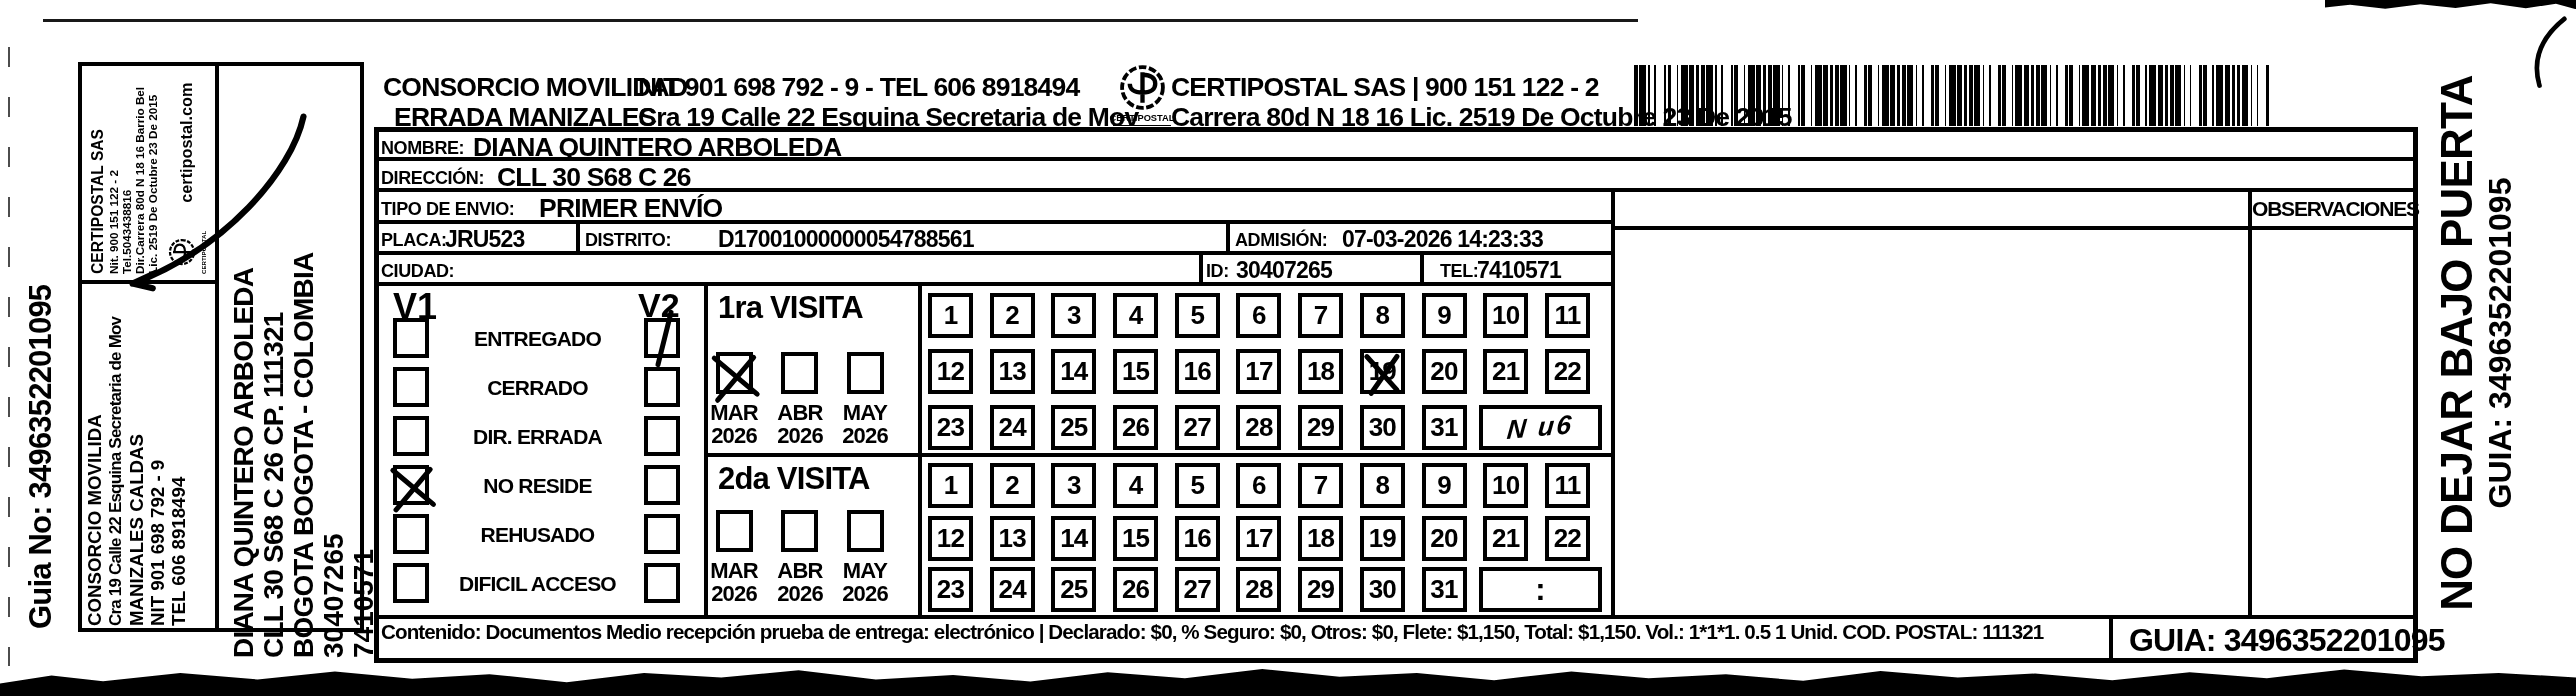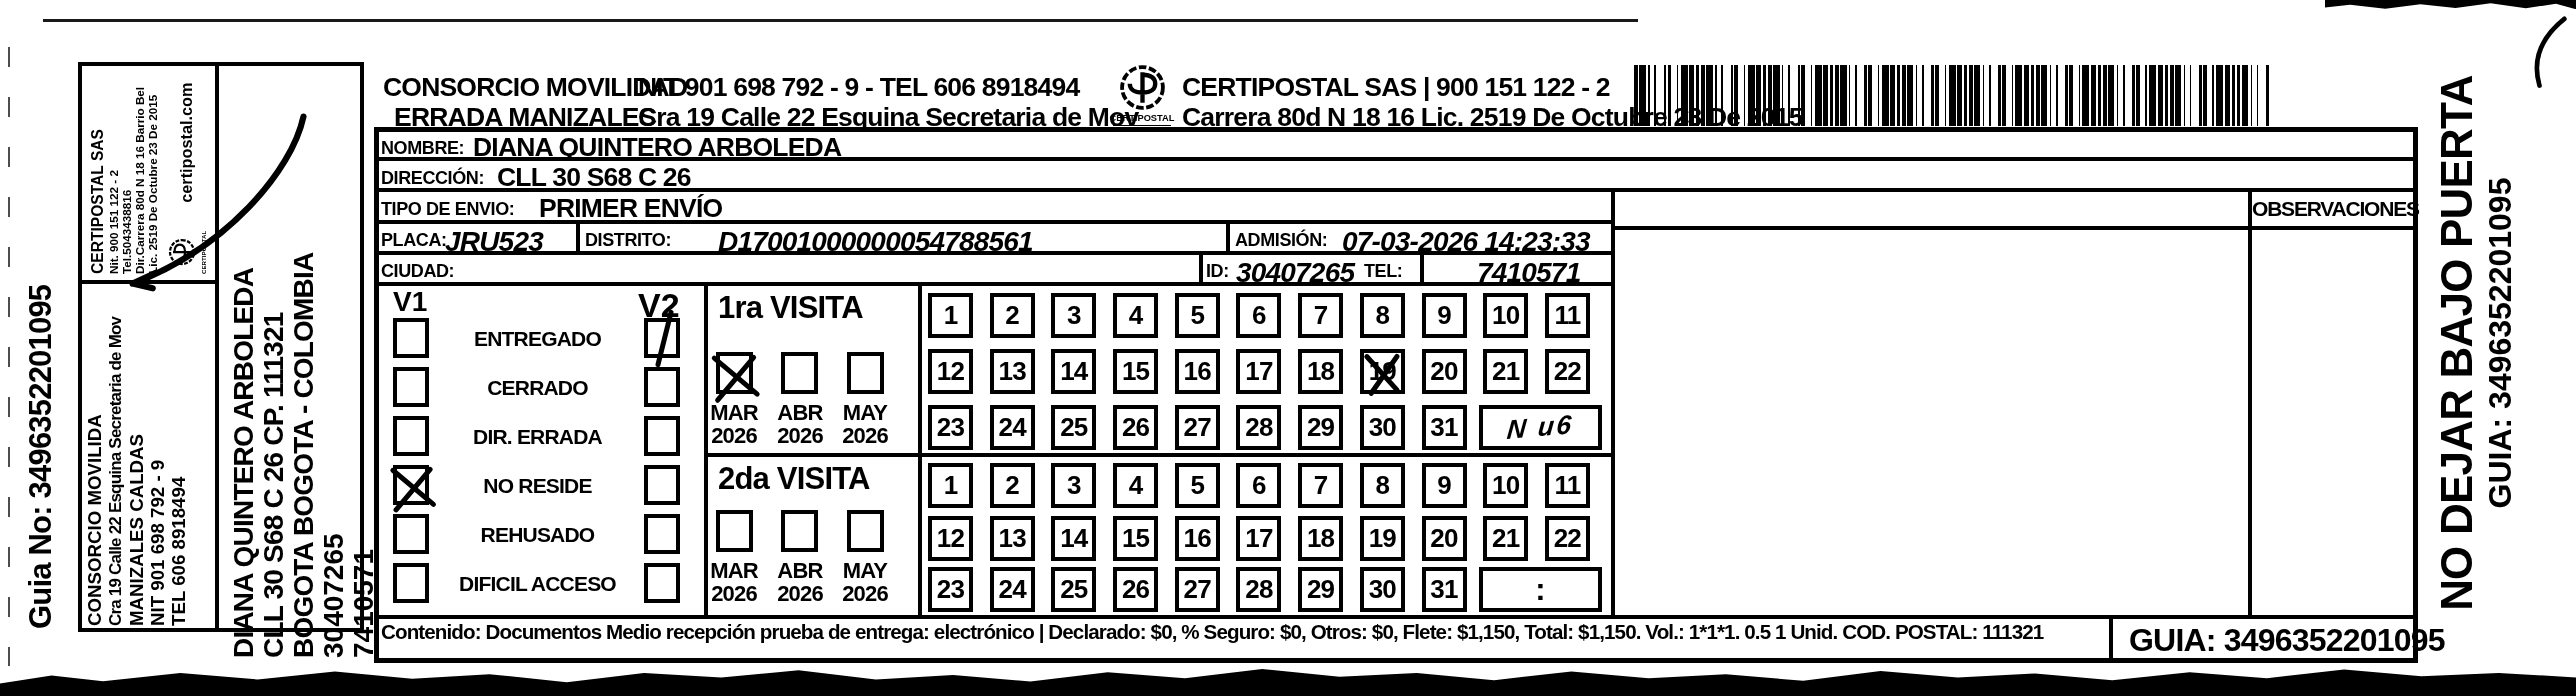--- a/index.html
+++ b/index.html
@@ -5,21 +5,21 @@
   html,body{margin:0;padding:0;background:#e8e8e8;}
   .sheet{position:relative;width:2576px;height:697px;background:#ffffff;overflow:hidden;
          font-family:"Liberation Sans",sans-serif;color:#000;}
   .abs{position:absolute;}
   .hl{position:absolute;background:#000;height:3.9px;}
   .vl{position:absolute;background:#000;width:3.9px;}
   .b{font-weight:bold;}
   .nw{white-space:nowrap;}
   .lbl{font-weight:bold;font-size:18px;letter-spacing:-0.4px;}
   .val{font-weight:bold;font-size:26.5px;letter-spacing:-0.8px;}
-  .val-sm{font-weight:bold;font-size:28px;letter-spacing:-0.8px;font-style:italic;}
+  .val-sm{font-weight:bold;font-size:23px;letter-spacing:-0.8px;}
   
   .rot{position:absolute;transform-origin:0 0;transform:rotate(-90deg);}
   
   .ckbox{position:absolute;width:36px;height:40px;border:4.7px solid #000;background:#fff;box-sizing:border-box;}
   
   .xmark{position:absolute;pointer-events:none;}
   .xmark::before,.xmark::after{content:"";position:absolute;left:-8%;top:50%;width:116%;height:5.4px;
      background:#000;border-radius:3.1px;}
   .xmark::before{transform:rotate(40deg) translateY(-1.6px);}
   .xmark::after{transform:rotate(-50deg) translateY(1.6px);}
@@ -125,21 +125,21 @@
   <div class="abs" style="left:1099px;top:62px;width:86px;text-align:center;">
     <span>
       <svg width="51" height="51" viewBox="0 0 40 40">
           <circle cx="20" cy="20" r="16" fill="none" stroke="#000" stroke-width="3" stroke-dasharray="6 2"></circle>
           <path d="M20 8 v24 M20 10 c7 0 10 3 10 7 s-3 7-10 7 c-7 0 -10 -3 -10 -7" fill="none" stroke="#000" stroke-width="3.4"></path>
         </svg>
     </span>
     <div class="b" style="font-size:9.3px;letter-spacing:0;margin-top:-3.1px;">CERTIPOSTAL</div>
     <div style="height:4.7px;margin:1.6px 14px 0 14px;border-top:1.6px solid #000;border-bottom:1.6px solid #000;"></div>
   </div>
-  <div class="abs" style="left:1171px;top:72px;line-height:30px;margin-left:11px;">
+  <div class="abs" style="left:1171px;top:72px;line-height:30px;">
     <div class="b nw" style="font-size:26.5px;letter-spacing:-0.8px;">CERTIPOSTAL SAS | 900 151 122 - 2</div>
     <div class="b nw" style="font-size:26.5px;letter-spacing:-0.8px;">Carrera 80d N 18 16  Lic. 2519 De Octubre 23 De 2015</div>
   </div>
   <div class="barcode" id="barcode">
       <div class="bar" style="width: 3.9px;"></div>
       <div class="gap" style="width: 1.6px;"></div>
       <div class="bar" style="width: 6.2px;"></div>
       <div class="gap" style="width: 2.3px;"></div>
       <div class="bar" style="width: 1.6px;"></div>
       <div class="gap" style="width: 4.7px;"></div>
@@ -362,28 +362,28 @@
   <span class="abs lbl" style="left:381px;top:230px;">PLACA:</span>
   <span class="abs val-sm nw" style="left:445px;top:226px;">JRU523</span>
   <span class="abs lbl" style="left:585px;top:230px;">DISTRITO:</span>
   <span class="abs val-sm nw" style="left:718px;top:226px;">D17001000000054788561</span>
   <span class="abs lbl" style="left:1235px;top:230px;">ADMISIÓN:</span>
   <span class="abs val-sm nw" style="left:1342px;top:226px;">07-03-2026 14:23:33</span>
 
   <span class="abs lbl" style="left:381px;top:261px;">CIUDAD:</span>
   <span class="abs lbl" style="left:1206px;top:261px;">ID:</span>
   <span class="abs val-sm nw" style="left:1236px;top:257px;">30407265</span>
-  <span class="abs lbl" style="left:1364px;top:261px;text-align:center;">TEL:</span>
+  <span class="abs lbl" style="left:1440px;top:261px;text-align:center;">TEL:</span>
   <span class="abs val-sm nw" style="left:1477px;top:257px;">7410571</span>
 
   <div class="abs b" style="left:2252px;top:197px;width:160px;text-align:center;font-size:21px;letter-spacing:-1.2px;">OBSERVACIONES</div>
   <div class="abs" style="left:1616px;top:230px;width:627px;height:381px;"></div>
   <div class="abs" style="left:2252px;top:230px;width:156px;height:381px;"></div>
 
-  <span class="abs b" style="left:393px;top:286px;font-size:28px;">V1</span>
+  <span class="abs b" style="left:393px;top:286px;font-size:36px;">V1</span>
   <span class="abs b" style="left:638px;top:286px;font-size:34px;">V2</span>
 
   <div class="ckbox" style="left:393px;top:318px;"></div>
   <div class="ckbox" style="left:393px;top:367px;"></div>
   <div class="ckbox" style="left:393px;top:416px;"></div>
   <div class="ckbox" style="left:393px;top:465px;"></div>
   <div class="ckbox" style="left:393px;top:514px;"></div>
   <div class="ckbox" style="left:393px;top:563px;"></div>
 
   <div class="ckbox" style="left:644px;top:318px;"></div>

